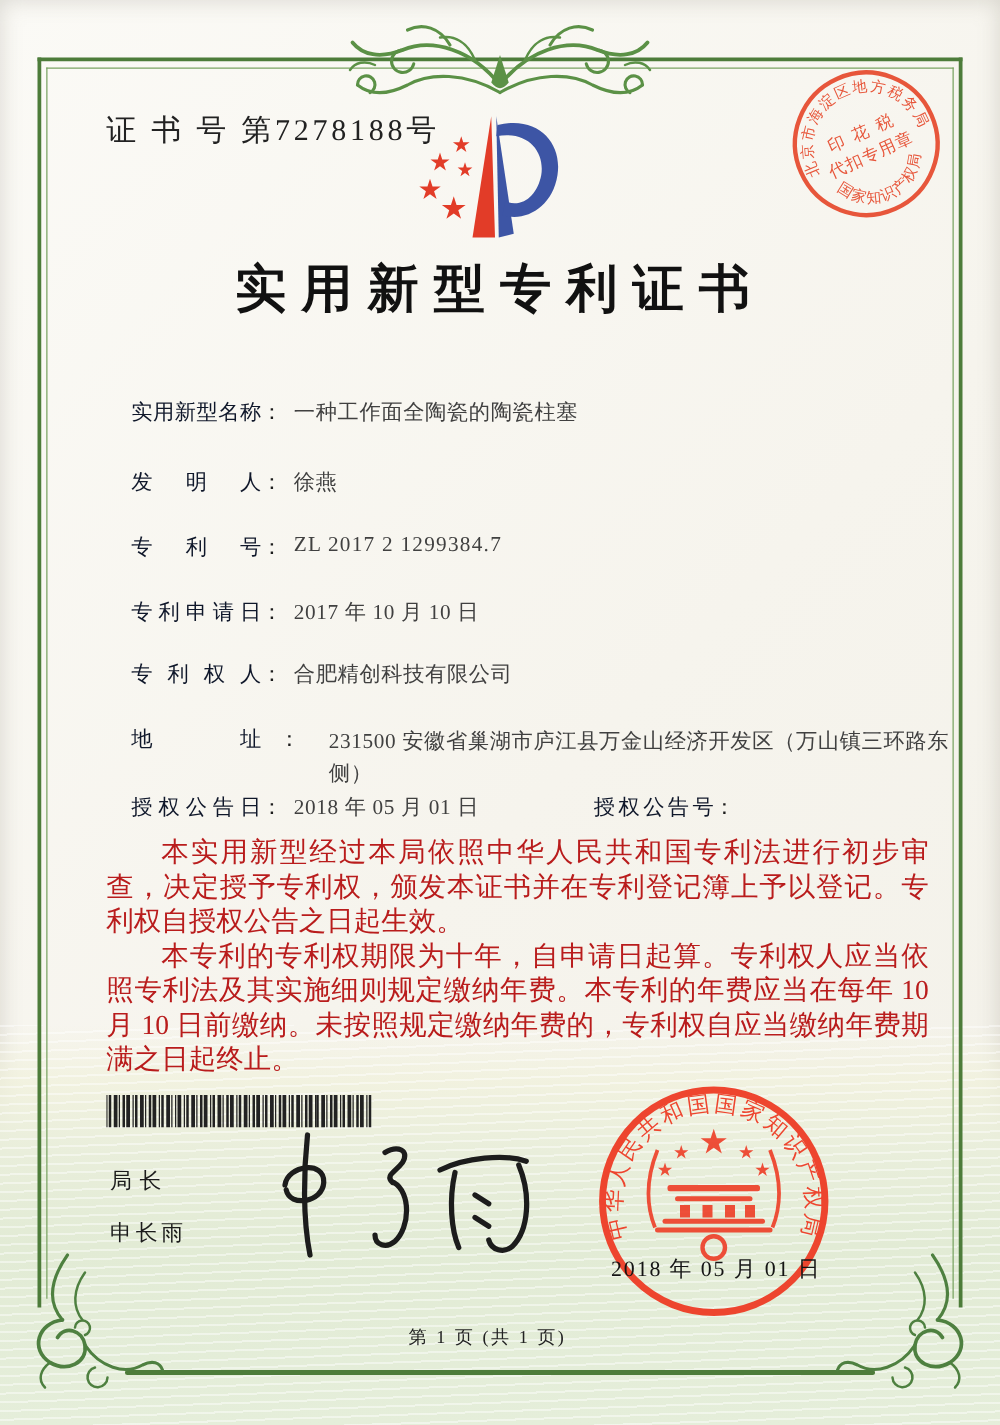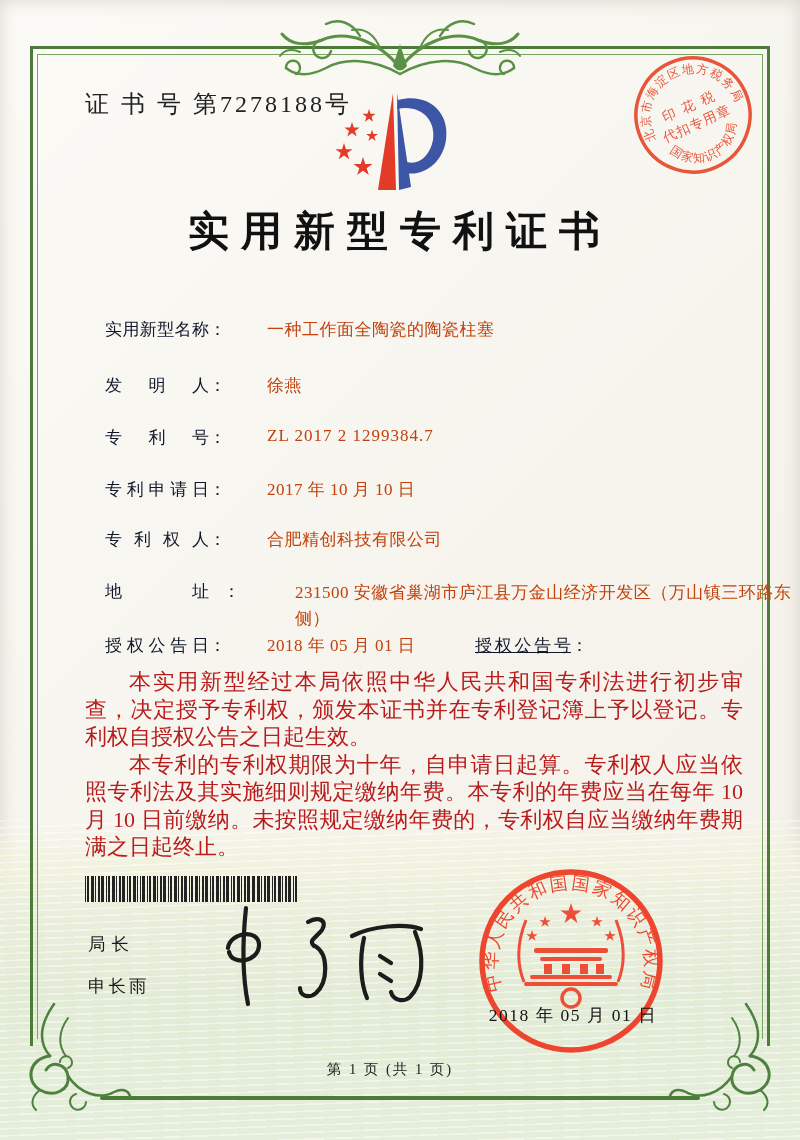--- a/index.html
+++ b/index.html
@@ -51,25 +51,25 @@
   }
   .fields { position:absolute; left:85px; top:318px; width:660px; font-size:17px; }
   .frow { position:absolute; left:0; display:flex; align-items:flex-start; }
   .flabel {
     display:inline-block; width:104px;
     text-align:justify; text-align-last:justify;
     color:#0f172a;
     margin-left:20px;
   }
   .fcolon { display:inline-block; margin-right:9px; }
-  .fvalue { display:inline-block; letter-spacing:.5px; color:#c2410c;margin-left:32px; }
+  .fvalue { display:inline-block; letter-spacing:.5px; color:#404040; }
   .fvalue.num { font-family:"Liberation Serif","DejaVu Serif",serif; letter-spacing:1px; }
   .addr-val { width:505px; line-height:26px; }
   .pair2 { position:absolute; left:370px; top:0; display:flex; }
-  .pair2 .flabel { width:96px;text-decoration:underline; }
+  .pair2 .flabel { width:96px; }
 
   .paras {
     position:absolute; left:85px; top:668px; width:658px;
     font-size:22px; line-height:27.5px; text-align:justify; color:#b91c1c;
   }
   .paras p { text-indent:2em; }
 
   .barcode {
     position:absolute; left:85px; top:876px; width:214px; height:26px;
     display:flex; align-items:stretch; overflow:hidden;

